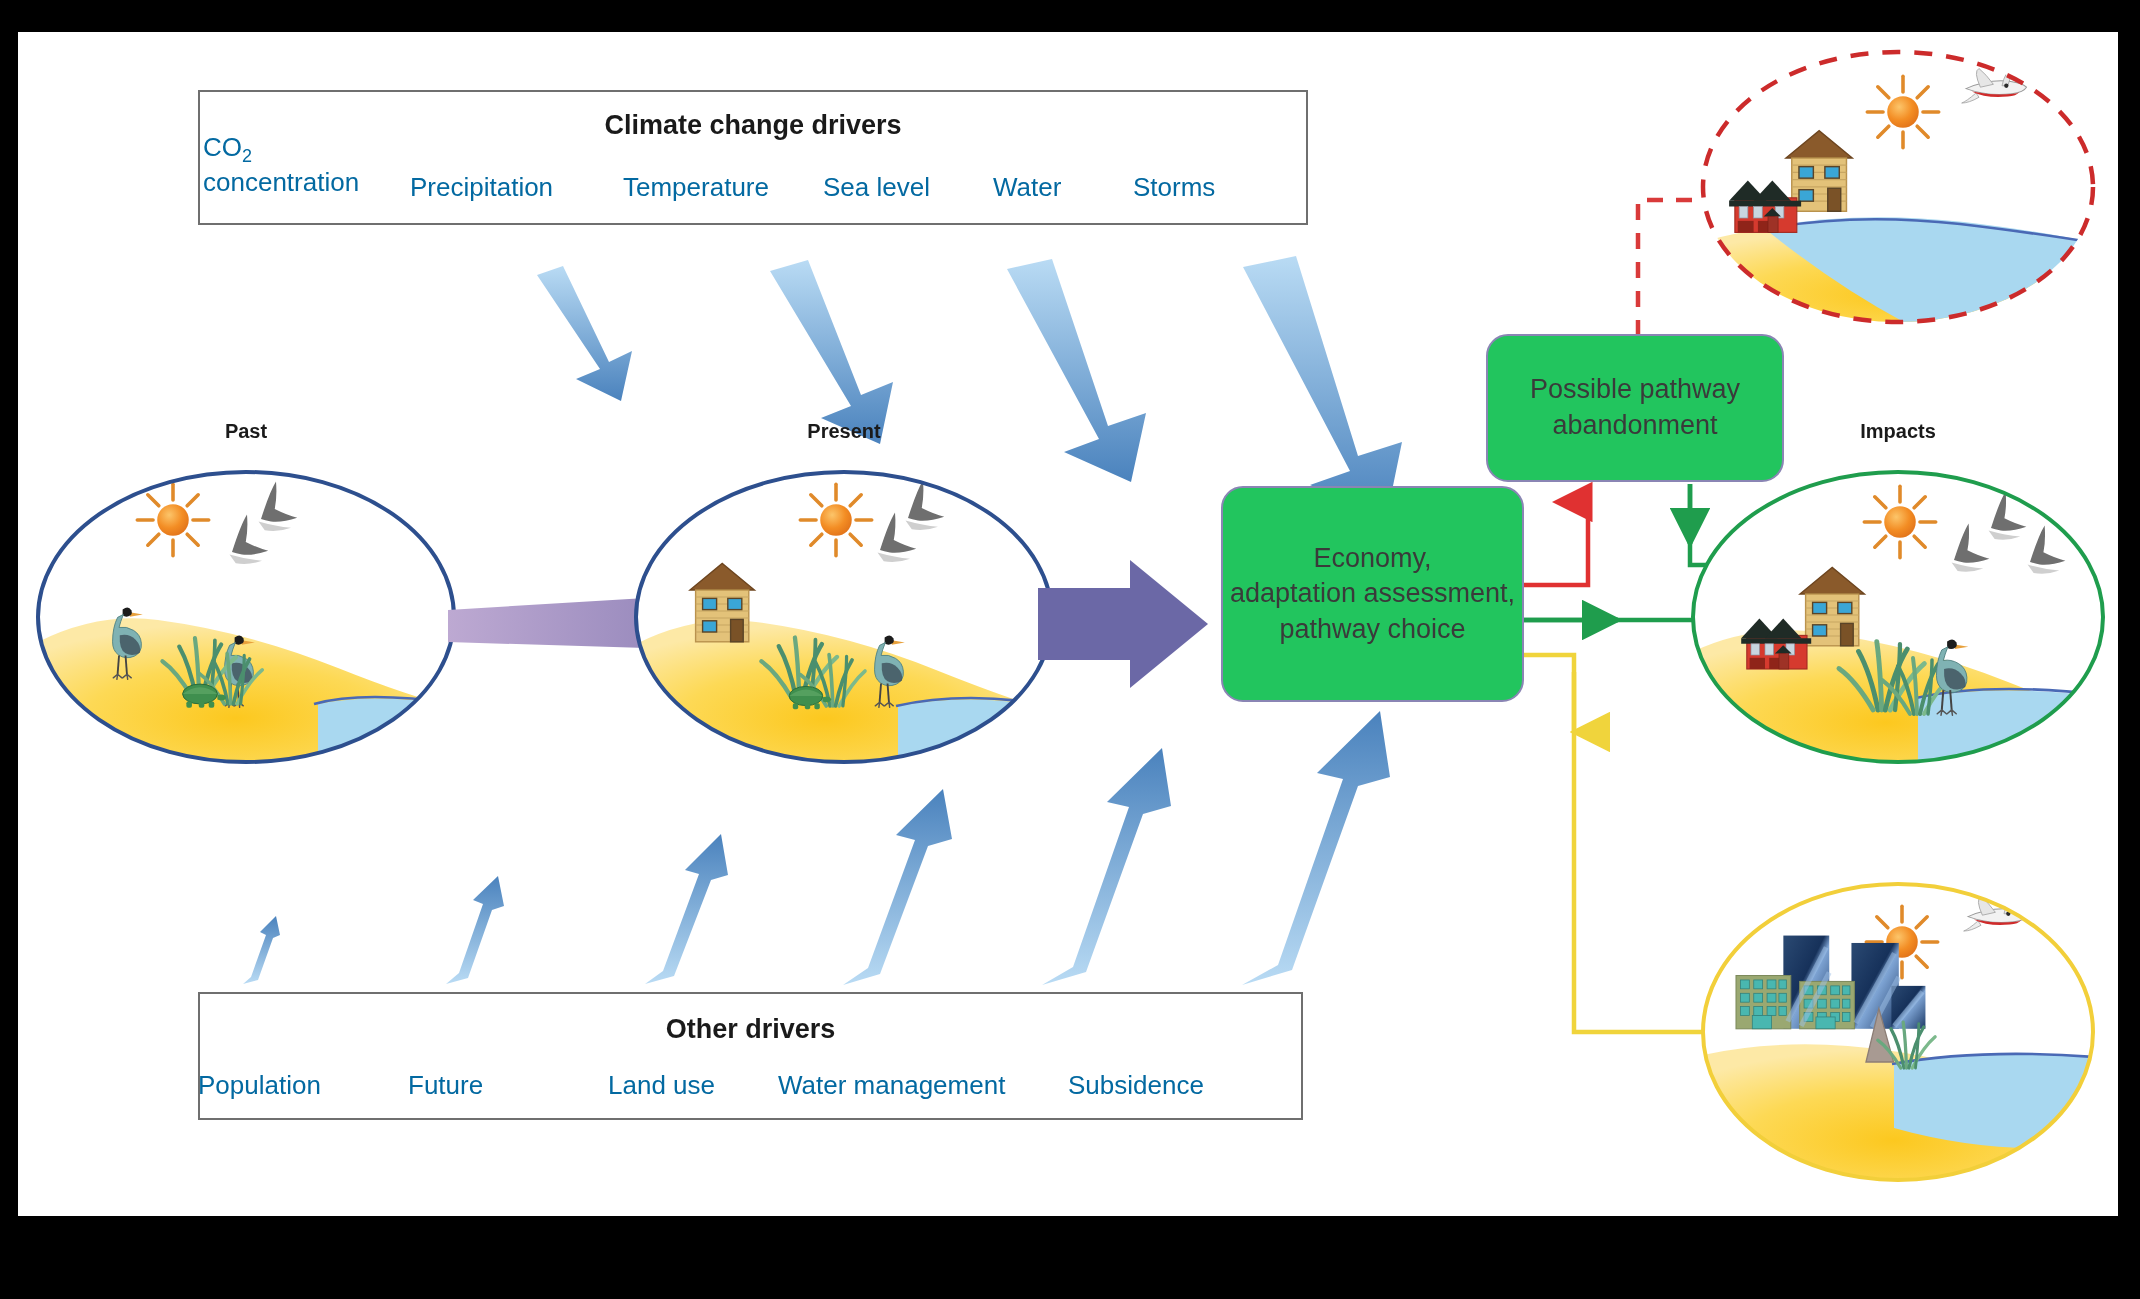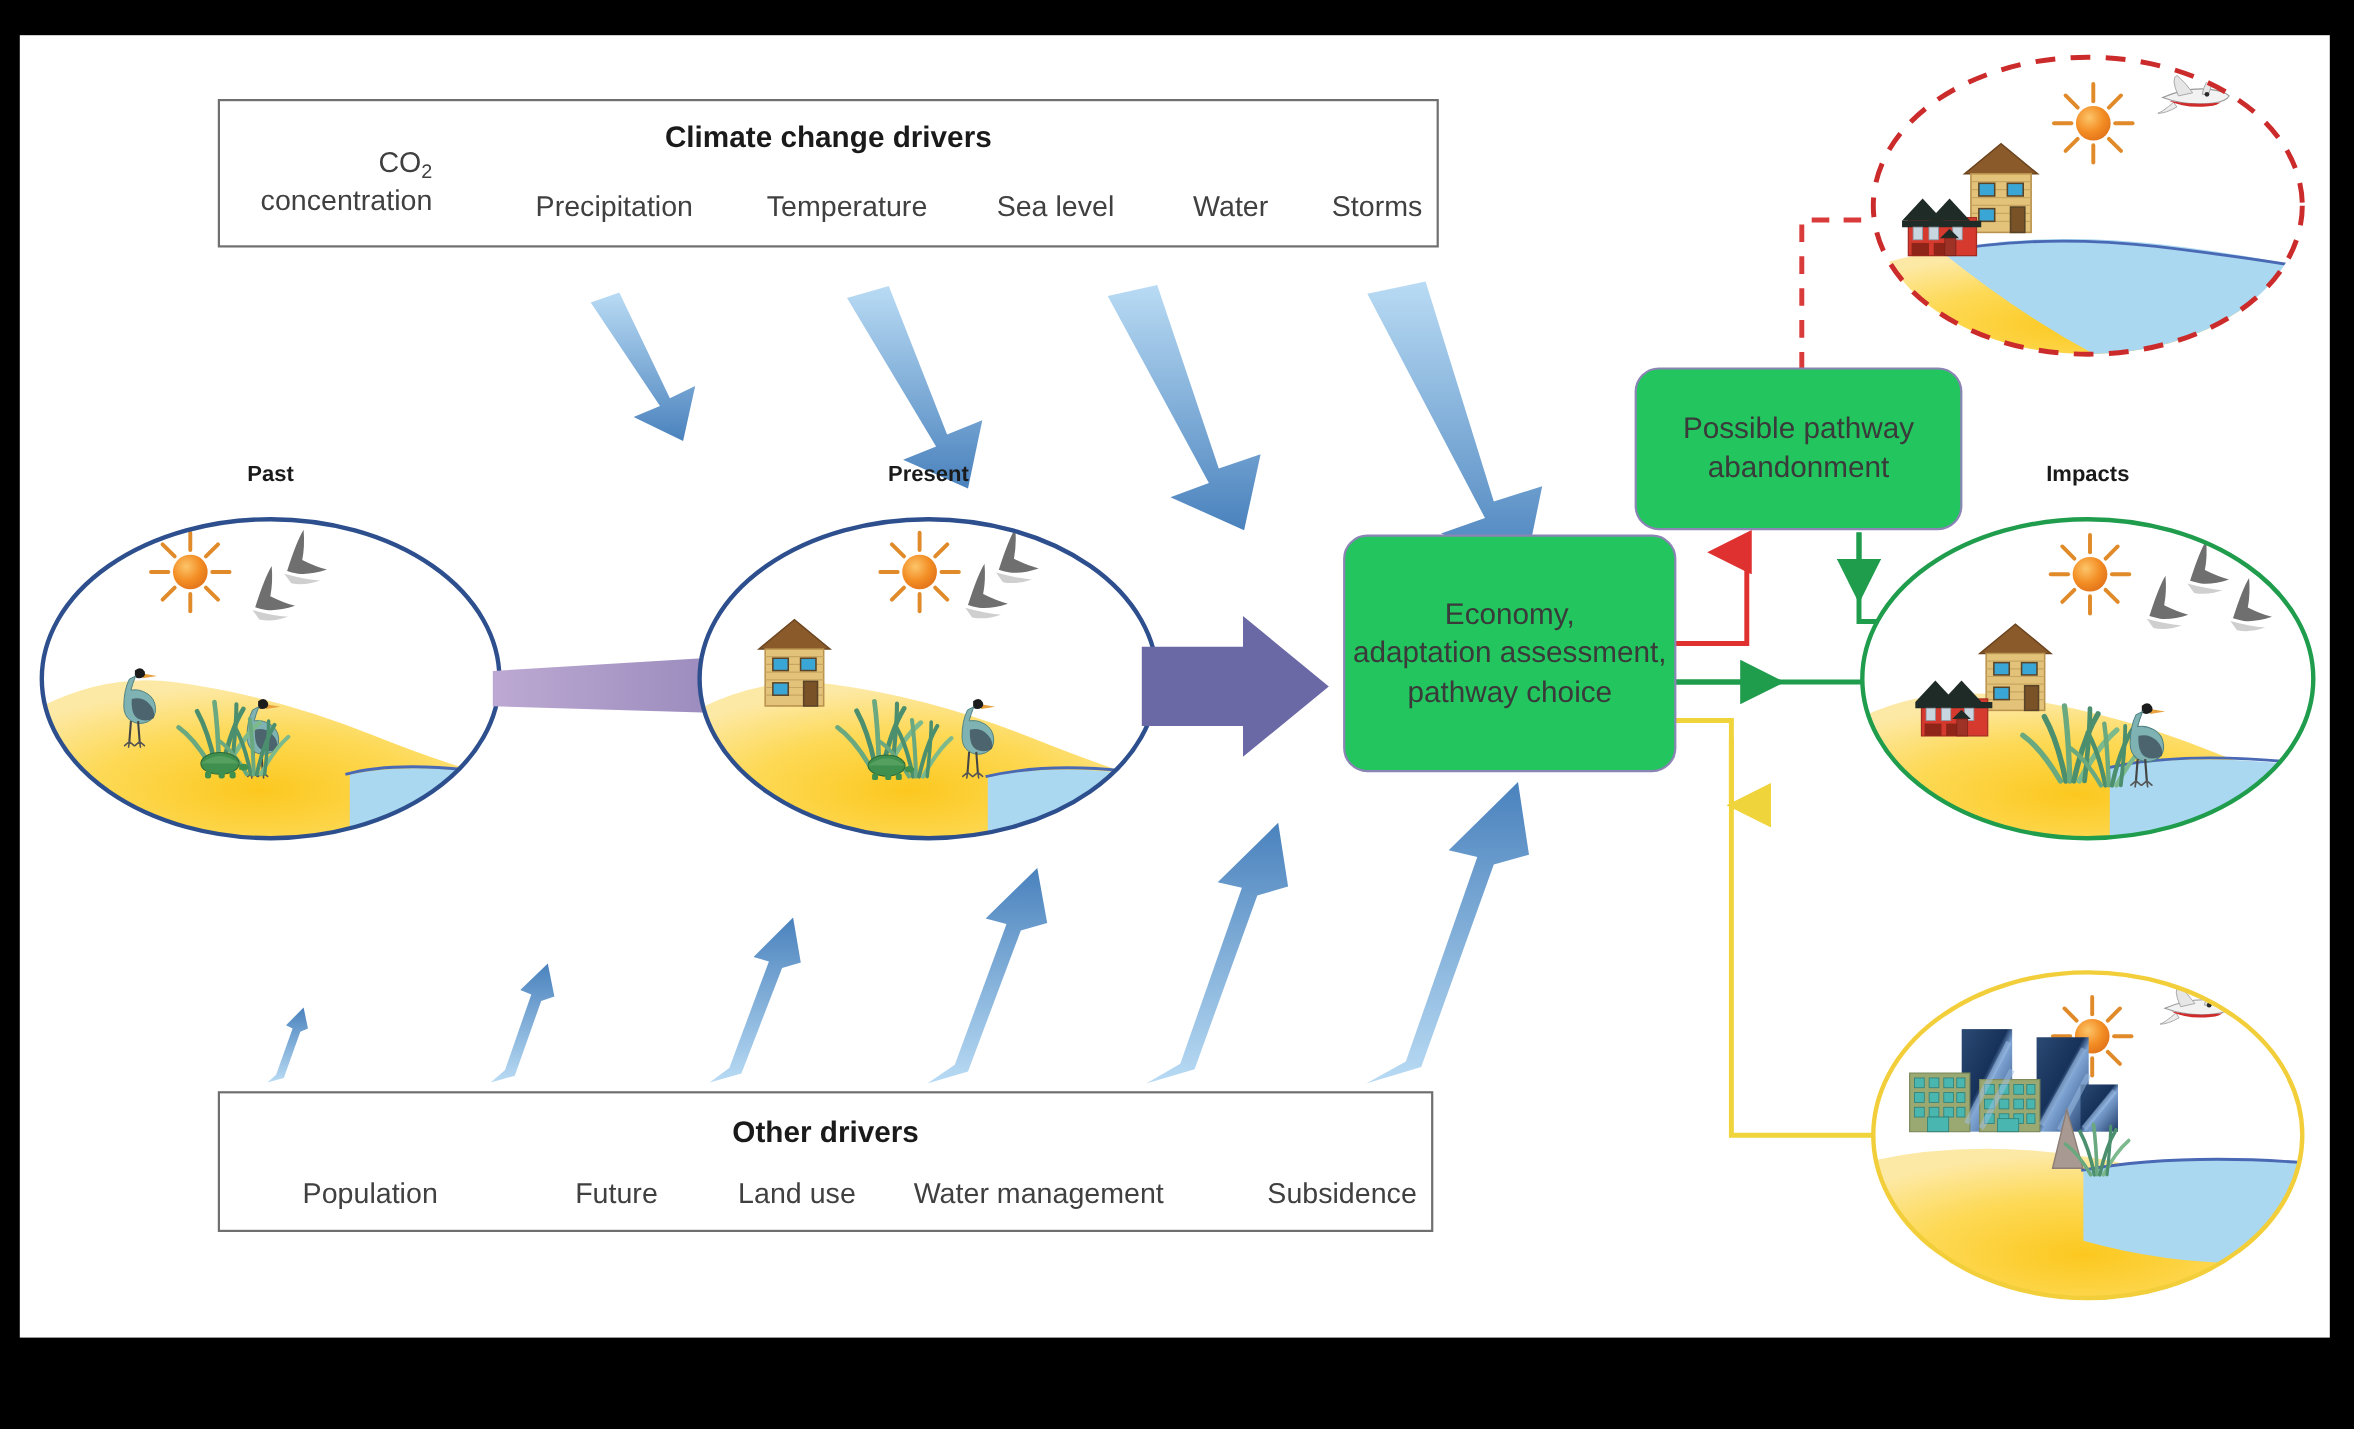--- a/index.html
+++ b/index.html
@@ -2,21 +2,21 @@
 <html><head>
 <meta charset="utf-8">
 <style>
   html,body{margin:0;padding:0;background:#000;}
   body{width:2140px;height:1299px;overflow:hidden;font-family:"Liberation Sans",sans-serif;}
   #frame{position:absolute;left:0;top:16px;width:2140px;height:1299px;background:#000;}
   #canvas{position:absolute;left:18px;top:16px;width:2100px;height:1184px;background:#fff;overflow:hidden;}
   svg.layer{position:absolute;left:0;top:0;width:2100px;height:1184px;overflow:visible;}
   .drv-box{position:absolute;border:2px solid #6f6f6f;background:#fff;box-sizing:border-box;}
   .drv-title{position:absolute;width:100%;text-align:center;font-weight:bold;font-size:27px;color:#1a1a1a;}
-  .drv-item{position:absolute;font-size:26px;color:#404040;text-align:right;white-space:nowrap;}
+  .drv-item{position:absolute;font-size:26px;color:#0369a1;text-align:left;white-space:nowrap;}
   .drv-item sub{font-size:18px;}
   .era-label{position:absolute;font-weight:bold;font-size:20px;color:#1a1a1a;text-align:center;white-space:nowrap;}
   .rbox{position:absolute;box-sizing:border-box;background:#22c55e;border:2.5px solid #8a85b4;border-radius:22px;
         display:flex;align-items:center;justify-content:center;text-align:center;
         font-size:27px;color:#3a3a3a;line-height:1.32;}
 </style>
 </head>
 <body>
 
 <div id="frame">

